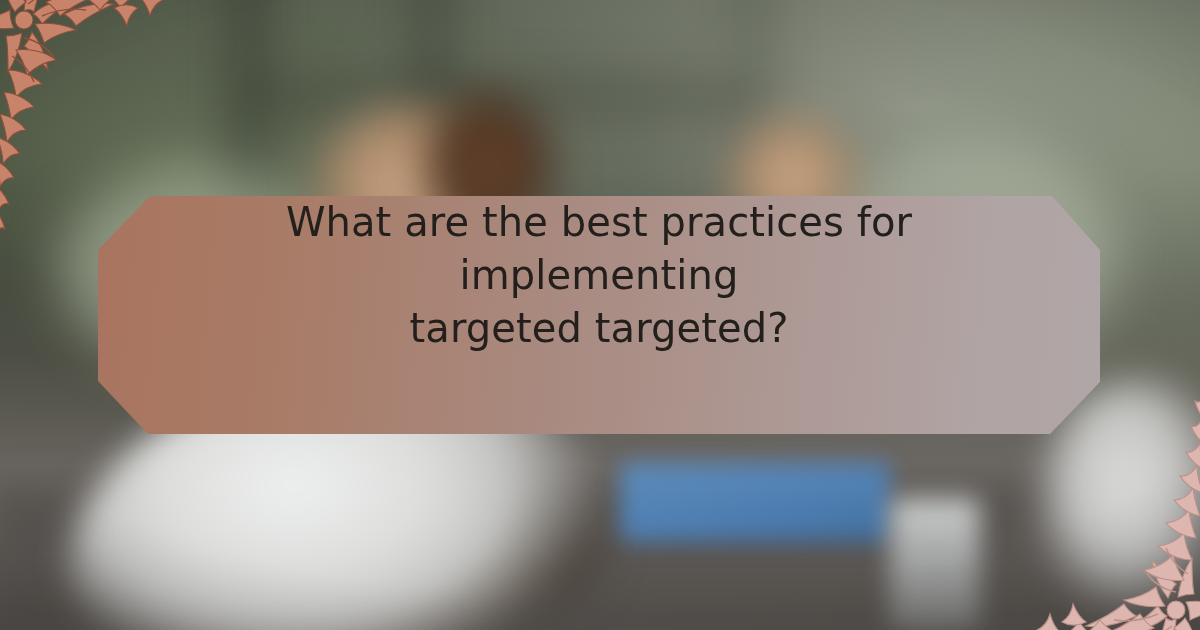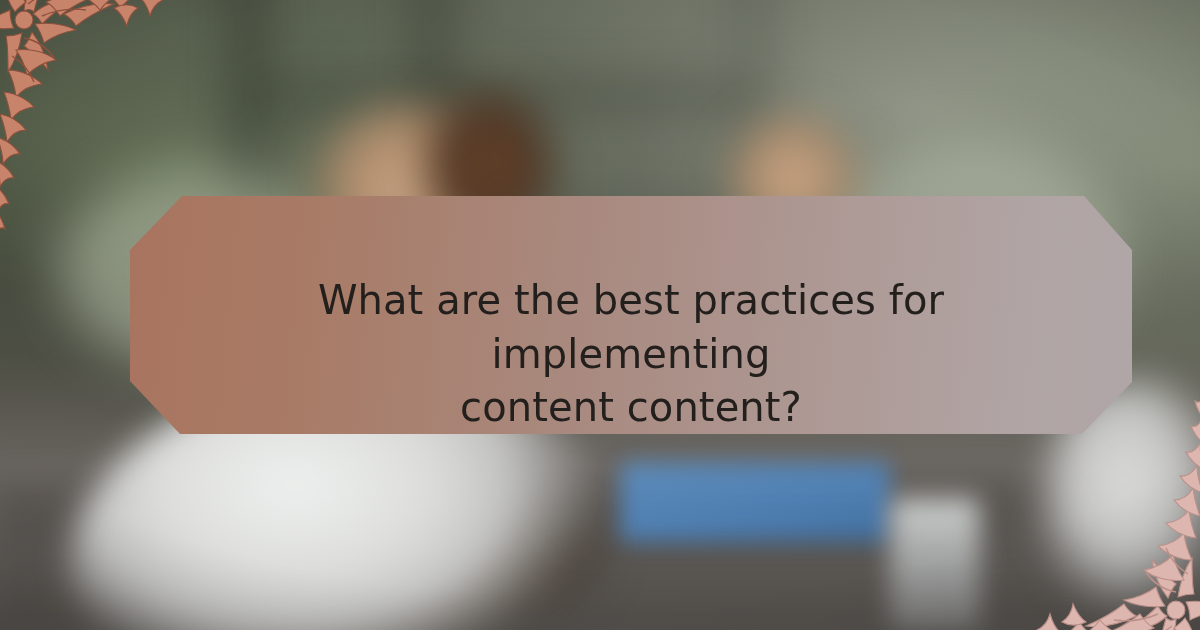--- a/index.html
+++ b/index.html
@@ -90,22 +90,22 @@
   .ornament{position:absolute;pointer-events:none;}
   .ornament.tl{left:-6px;top:-8px;width:175px;height:250px;}
   .ornament.br{right:-6px;bottom:-8px;width:175px;height:250px;transform:rotate(180deg);}
 
   
   #banner{
     position:absolute;left:98px;top:196px;width:1002px;height:238px;
     background:linear-gradient(95deg,#a9745f 0%,#a87b66 18%,#a98a80 46%,#ad9792 66%,#b0a4a4 88%,#b1a6a7 100%);
     clip-path:polygon(52px 0, calc(100% - 48px) 0, 100% 54px, 100% calc(100% - 52px),
                       calc(100% - 50px) 100%, 50px 100%, 0 calc(100% - 53px), 0 54px);
-    display:flex;align-items:flex-end;justify-content:center;
-    box-sizing:border-box;padding:0 56px;margin-left:32px;
+    display:flex;align-items:flex-start;justify-content:center;
+    box-sizing:border-box;padding:0 56px;
   }
   #headline{
     margin:0;text-align:center;color:#231f1c;
     font-size:40px;line-height:1.33;font-weight:400;letter-spacing:.1px;
     font-family:"DejaVu Sans","Liberation Sans",sans-serif;
     text-rendering:optimizeLegibility;
   }
 </style>
 </head>
 <body>
@@ -198,17 +198,17 @@
       <path d="M30 46 C42 48,54 56,60 66" fill="none" stroke="#bb9089" stroke-width="1.6"></path>
       <path d="M18 64 C28 70,36 80,40 90" fill="none" stroke="#bb9089" stroke-width="1.4"></path>
       <path d="M48 24 C62 18,78 16,92 18" fill="none" stroke="#bb9089" stroke-width="1.4"></path>
       <path d="M34 12 C44 4,58 -2,72 -4" fill="none" stroke="#bb9089" stroke-width="1.3"></path>
     </g>
   </svg>
 
   <div id="banner">
     <h1 id="headline">
       <span>What are the best practices for implementing</span><br>
-      <span>content content?</span>
+      <span>targeted targeted?</span>
     </h1>
   </div>
 
 </div>
 
 </body></html>

